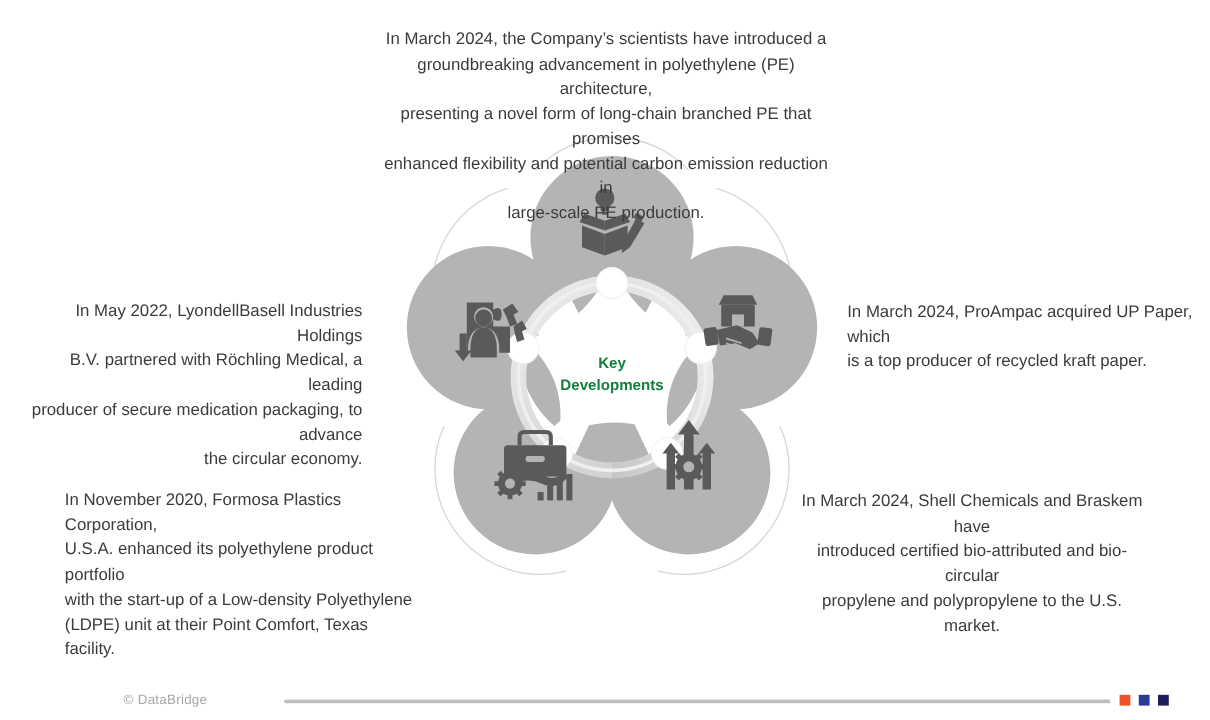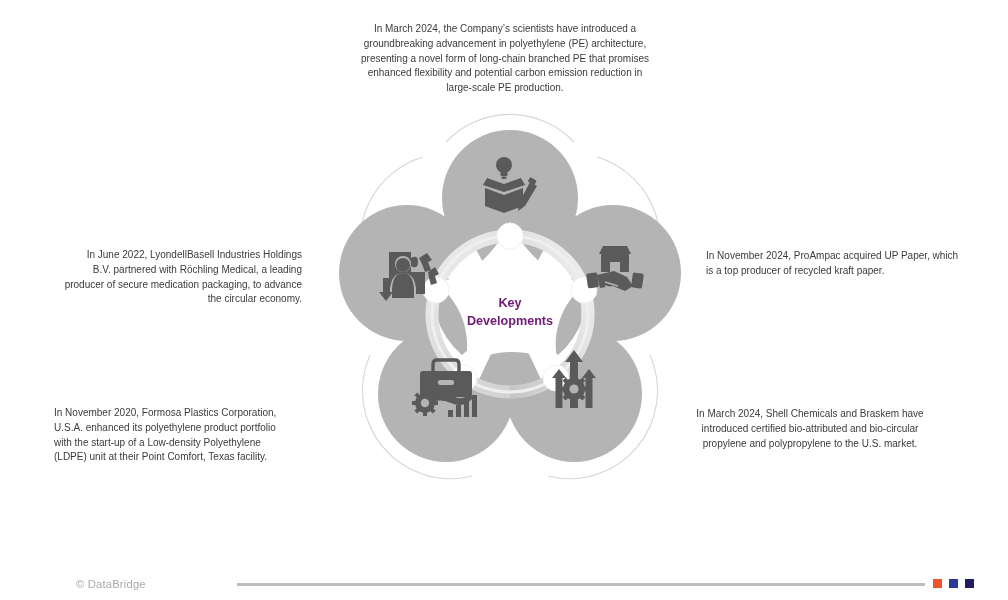--- a/index.html
+++ b/index.html
@@ -12,21 +12,21 @@
     background: #ffffff;
     font-family: "Liberation Sans", sans-serif;
     overflow: hidden;
     position: relative;
   }
 
   
   .callout {
     position: absolute;
     color: #3b3b3b;
-    font-size: 10px;
+    font-size: 14px;
     line-height: 1.48;
     white-space: pre-line;
   }
   #callout-top {
     left: 318px; top: 22px;
     width: 374px;
     text-align: center;
   }
   #callout-left-upper {
     left: 14px; top: 248px;
@@ -57,29 +57,29 @@
   }
   #diagram-svg { display: block; }
 
   .center-label {
     position: absolute;
     left: 437px; top: 295px;
     width: 146px;
     text-align: center;
     font-size: 12.6px;
     font-weight: bold;
-    color: #701a75;
+    color: #15803d;
     line-height: 1.42;
     white-space: pre-line;
   }
 
   
   #footer-credit {
     position: absolute;
-    left: 76px; top: 578px;
+    left: 103px; top: 578px;
     font-size: 11.2px;
     color: #a8a8a8;
     letter-spacing: 0.2px;
   }
   #footer-rule {
     position: absolute;
     left: 237px; top: 583px;
     width: 688px;
     height: 3px;
     background: #bdbdbd;
@@ -265,31 +265,31 @@
 
 <div class="center-label">Key
 Developments</div>
 
 <div class="callout" id="callout-top">In March 2024, the Company’s scientists have introduced a
 groundbreaking advancement in polyethylene (PE) architecture,
 presenting a novel form of long-chain branched PE that promises
 enhanced flexibility and potential carbon emission reduction in
 large-scale PE production.</div>
 
-<div class="callout" id="callout-left-upper">In June 2022, LyondellBasell Industries Holdings
+<div class="callout" id="callout-left-upper">In May 2022, LyondellBasell Industries Holdings
 B.V. partnered with Röchling Medical, a leading
 producer of secure medication packaging, to advance
 the circular economy.</div>
 
 <div class="callout" id="callout-left-lower">In November 2020, Formosa Plastics Corporation,
 U.S.A. enhanced its polyethylene product portfolio
 with the start-up of a Low-density Polyethylene
 (LDPE) unit at their Point Comfort, Texas facility.</div>
 
-<div class="callout" id="callout-right-upper">In November 2024, ProAmpac acquired UP Paper, which
+<div class="callout" id="callout-right-upper">In March 2024, ProAmpac acquired UP Paper, which
 is a top producer of recycled kraft paper.</div>
 
 <div class="callout" id="callout-right-lower">In March 2024, Shell Chemicals and Braskem have
 introduced certified bio-attributed and bio-circular
 propylene and polypropylene to the U.S. market.</div>
 
 <div id="footer-credit">© DataBridge</div>
 <div id="footer-rule"></div>
 <div id="footer-swatches">
   <span class="swatch" style="background: rgb(240, 82, 43);"></span>

